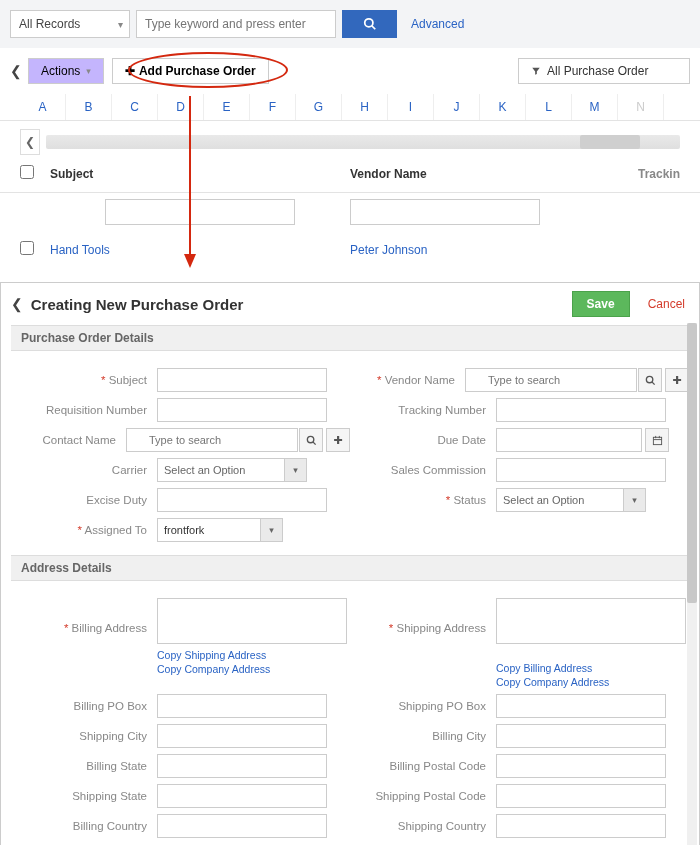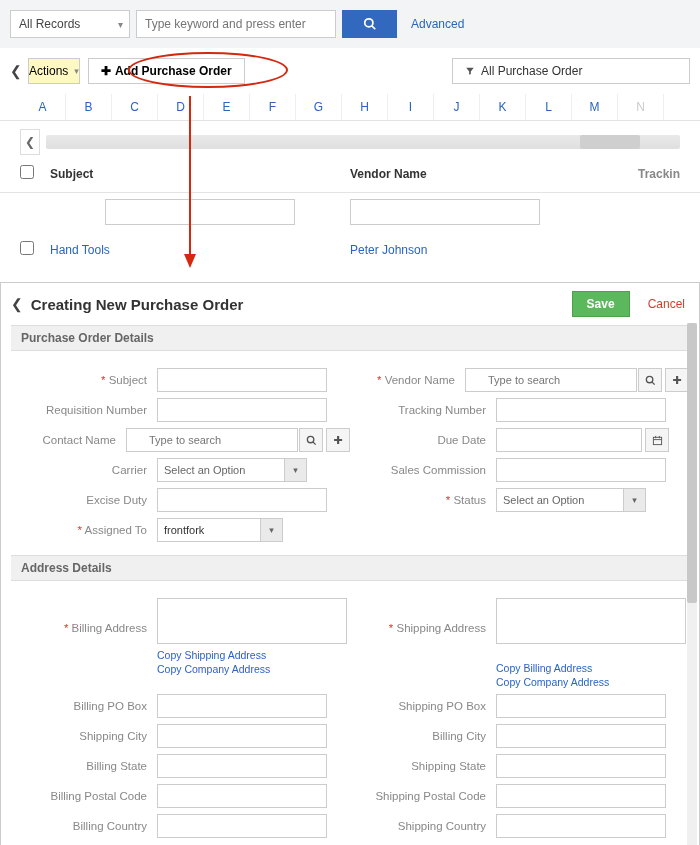--- a/index.html
+++ b/index.html
@@ -9,25 +9,25 @@
 .topbar { background: #f3f4f6; padding: 10px; display: flex; align-items: center; gap: 6px; }
 .topbar .filter-dd { width: 120px; height: 28px; border: 1px solid #ccc; background: #fff; display: flex; align-items: center; padding: 0 8px; font-size: 12px; color: #444; position: relative; }
 .topbar .filter-dd::after { content: '▾'; position: absolute; right: 6px; color: #888; font-size: 10px; }
 .topbar .search-in { flex: 0 0 200px; height: 28px; border: 1px solid #ccc; padding: 0 8px; font-size: 12px; color: #b91c1c; }
 .topbar .search-btn { width: 55px; height: 28px; background: #3268bd; border: none; color: #fff; display: flex; align-items: center; justify-content: center; }
 .topbar .adv-link { color: #2a63c4; text-decoration: none; font-size: 12px; margin-left: 8px; }
 
 
 .actions-row { display: flex; align-items: center; padding: 10px; gap: 8px; position: relative; }
 .chev-back { width: 10px; color: #444; font-size: 14px; cursor: pointer; }
-.actions-btn { border: 1px solid #ccc; background: #fef9c3; padding: 5px 0; display: flex; align-items: center; gap: 6px; font-size: 12px; }
+.actions-btn { border: 1px solid #ccc; background: #c4b5fd; padding: 5px 12px; display: flex; align-items: center; gap: 6px; font-size: 12px; }
 .actions-btn::after { content: '▾'; color: #888; font-size: 9px; }
 .add-btn { border: 1px solid #ccc; background: #fff; padding: 5px 12px; display: flex; align-items: center; gap: 4px; font-weight: bold; font-size: 12px; }
 .callout { position: absolute; border: 2px solid #d4280f; border-radius: 50%; width: 160px; height: 36px; left: 128px; top: 4px; pointer-events: none; }
-.filter-pill { margin-left: auto; border: 1px solid #ccc; padding: 5px 12px; display: flex; align-items: center; gap: 6px; width: 238px; }
+.filter-pill { margin-left: auto; border: 1px solid #ccc; padding: 5px 12px; display: flex; align-items: center; gap: 6px; width: 172px; }
 .filter-pill svg { width: 10px; height: 10px; }
 
 
 .alpha-row { display: flex; border-bottom: 1px solid #e3e3e3; padding: 0 20px; }
 .alpha-row span { width: 46px; text-align: center; padding: 6px 0; color: #2a63c4; font-size: 12px; border-right: 1px solid #eee; cursor: pointer; }
 .alpha-row span:last-child { color: #ccc; }
 
 
 .grey-strip { display: flex; align-items: center; margin: 8px 20px 0 20px; }
 .grey-strip .mini { width: 20px; height: 26px; border: 1px solid #ddd; display:flex; align-items:center; justify-content:center; color:#666; }
@@ -343,27 +343,27 @@
             <input type="text" style="">
           </div>
         </div>
     <div class="field">
           <div class="lbl">Billing State</div>
           <div class="ctrl">
             <input type="text" style="">
           </div>
         </div>
     <div class="field">
+          <div class="lbl">Billing Postal Code</div>
+          <div class="ctrl">
+            <input type="text" style="">
+          </div>
+        </div>
+    <div class="field">
           <div class="lbl">Shipping State</div>
-          <div class="ctrl">
-            <input type="text" style="">
-          </div>
-        </div>
-    <div class="field">
-          <div class="lbl">Billing Postal Code</div>
           <div class="ctrl">
             <input type="text" style="">
           </div>
         </div>
     <div class="field">
           <div class="lbl">Shipping Postal Code</div>
           <div class="ctrl">
             <input type="text" style="">
           </div>
         </div>

